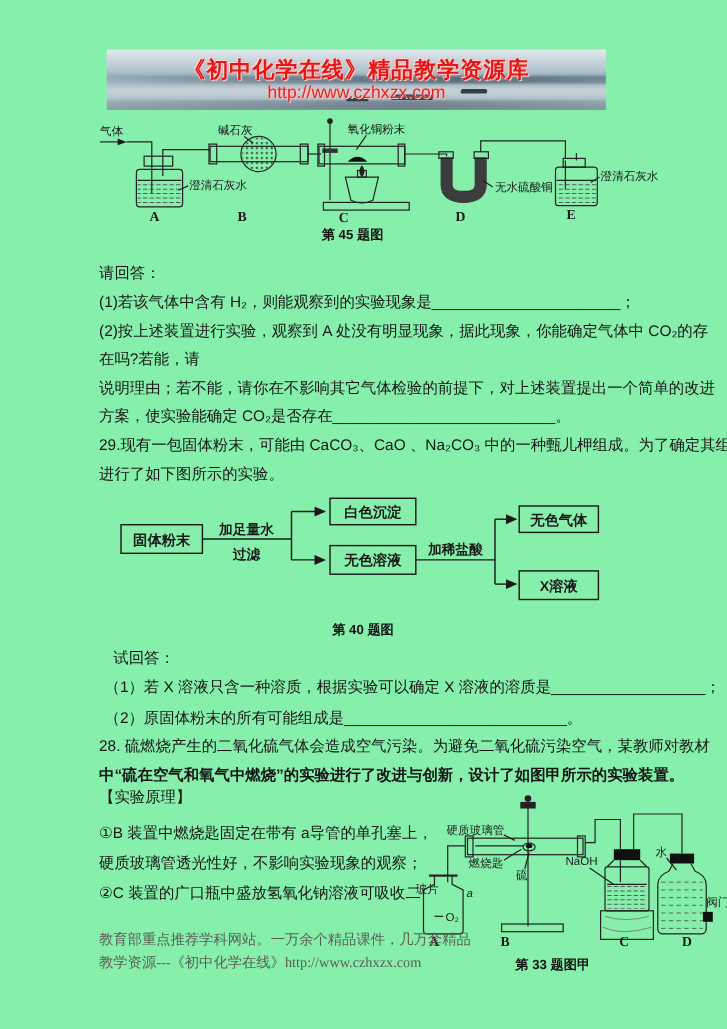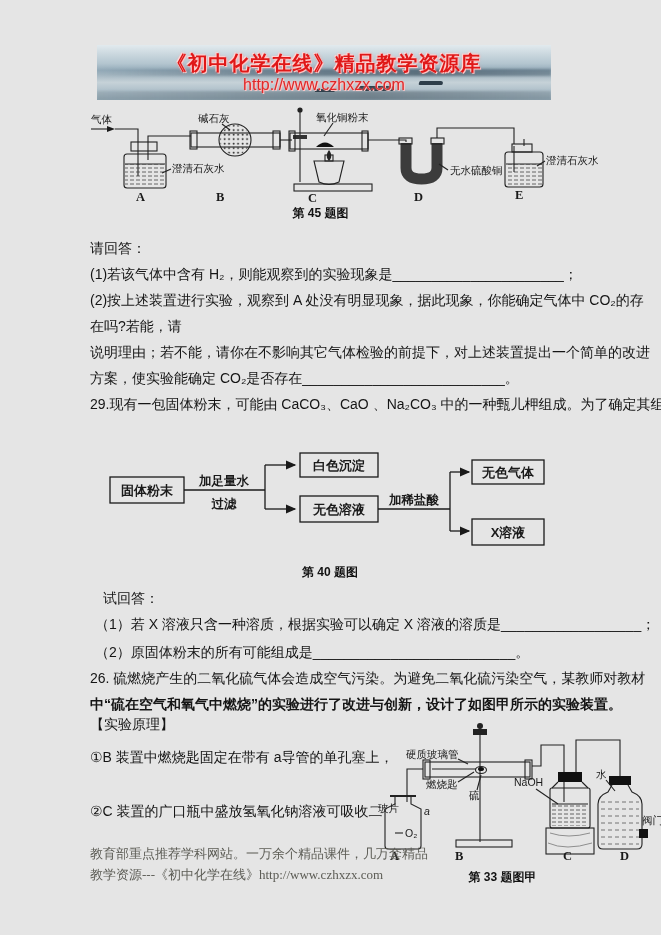--- a/index.html
+++ b/index.html
@@ -1,16 +1,16 @@
 <!DOCTYPE html>
 <html><head>
 <meta charset="utf-8">
 <style>
   html,body{margin:0;padding:0;background:#ffffff;}
-  .page{position:relative;width:661px;height:935px;background:#e5e5e5;overflow:hidden;
+  .page{position:relative;width:661px;height:935px;background:#86efac;overflow:hidden;
         font-family:"Liberation Sans",sans-serif;color:#151515;}
   
   .banner{position:absolute;left:97px;top:45px;width:454px;height:55px;overflow:hidden;
           background:linear-gradient(180deg,#e2eaee 0%,#cbd8df 16%,#b3c5cf 34%,#93aab8 46%,
                      #a3b6c1 54%,#c6d2d8 68%,#b0c1cb 82%,#8fa4b0 100%);}
   .banner .ridge{position:absolute;left:0;top:44%;width:100%;height:12%;filter:blur(1px);
           background:linear-gradient(90deg,rgba(90,110,125,0) 0%,rgba(80,100,115,.55) 35%,
                      rgba(55,75,90,.65) 72%,rgba(70,90,105,.45) 100%);}
   .banner .shore{position:absolute;left:0;bottom:0;width:100%;height:16%;filter:blur(1px);
           background:linear-gradient(90deg,rgba(120,135,145,.25),rgba(70,85,95,.5) 60%,rgba(100,115,125,.3));}
@@ -141,20 +141,21 @@
   </svg>
   <div class="cap" style="left:238px;top:205px;width:165px;">第 45 题图</div>
 
   <div class="tl" style="left:90px;top:240px;">请回答：</div>
   <div class="tl" style="left:90px;top:266px;">(1)若该气体中含有 H₂，则能观察到的实验现象是______________________；</div>
   <div class="tl" style="left:90px;top:292px;">(2)按上述装置进行实验，观察到 A 处没有明显现象，据此现象，你能确定气体中 CO₂的存</div>
   <div class="tl" style="left:90px;top:318px;">在吗?若能，请</div>
   <div class="tl" style="left:90px;top:344px;">说明理由；若不能，请你在不影响其它气体检验的前提下，对上述装置提出一个简单的改进</div>
   <div class="tl" style="left:90px;top:370px;">方案，使实验能确定 CO₂是否存在__________________________。</div>
   <div class="tl" style="left:90px;top:396px;">29.现有一包固体粉末，可能由 CaCO₃、CaO 、Na₂CO₃ 中的一种甄儿柙组成。为了确定其组成，</div>
+  <div class="tl" style="left:90px;top:422px;">进行了如下图所示的实验。</div>
 
   <svg style="left:95px;top:445px;" width="470" height="115" viewBox="0 0 470 115">
     <defs>
       <marker id="arrF" markerWidth="9" markerHeight="8" refX="7" refY="3.5" orient="auto">
         <path d="M0,0 L8,3.5 L0,7 Z" fill="#1a1a1a"></path>
       </marker>
     </defs>
     <rect class="lnb" x="15" y="32" width="74" height="26" fill="#fff"></rect>
     <text x="52" y="50" text-anchor="middle" class="fboxtxt">固体粉末</text>
 
@@ -182,25 +183,26 @@
     <text x="413" y="32" text-anchor="middle" class="fboxtxt">无色气体</text>
     <rect class="lnb" x="377" y="74" width="72" height="26" fill="#fff"></rect>
     <text x="413" y="92" text-anchor="middle" class="fboxtxt">X溶液</text>
   </svg>
   <div class="cap" style="left:250px;top:564px;width:160px;">第 40 题图</div>
 
   <div class="tl" style="left:103px;top:590px;">试回答：</div>
   <div class="tl" style="left:95px;top:616px;">（1）若 X 溶液只含一种溶质，根据实验可以确定 X 溶液的溶质是__________________；</div>
   <div class="tl" style="left:95px;top:644px;">（2）原固体粉末的所有可能组成是__________________________。</div>
 
-  <div class="tl" style="left:90px;top:670px;">26. 硫燃烧产生的二氧化硫气体会造成空气污染。为避免二氧化硫污染空气，某教师对教材</div>
+  <div class="tl" style="left:90px;top:670px;">28. 硫燃烧产生的二氧化硫气体会造成空气污染。为避免二氧化硫污染空气，某教师对教材</div>
   <div class="tl" style="left:90px;top:696px;font-weight:bold;">中“硫在空气和氧气中燃烧”的实验进行了改进与创新，设计了如图甲所示的实验装置。</div>
 
   <div class="tl" style="left:90px;top:716px;">【实验原理】</div>
   <div class="tl" style="left:90px;top:749px;">①B 装置中燃烧匙固定在带有 a导管的单孔塞上，</div>
+  <div class="tl" style="left:90px;top:776px;">硬质玻璃管透光性好，不影响实验现象的观察；</div>
   <div class="tl" style="left:90px;top:803px;">②C 装置的广口瓶中盛放氢氧化钠溶液可吸收二</div>
 
   <svg style="left:378px;top:712px;" width="283" height="152" viewBox="0 0 283 152">
     <defs>
       <pattern id="liqC" width="6" height="4" patternUnits="userSpaceOnUse">
         <path d="M0,2 H4" stroke="#444" stroke-width="0.8"></path>
       </pattern>
     </defs>
 
     <g>

